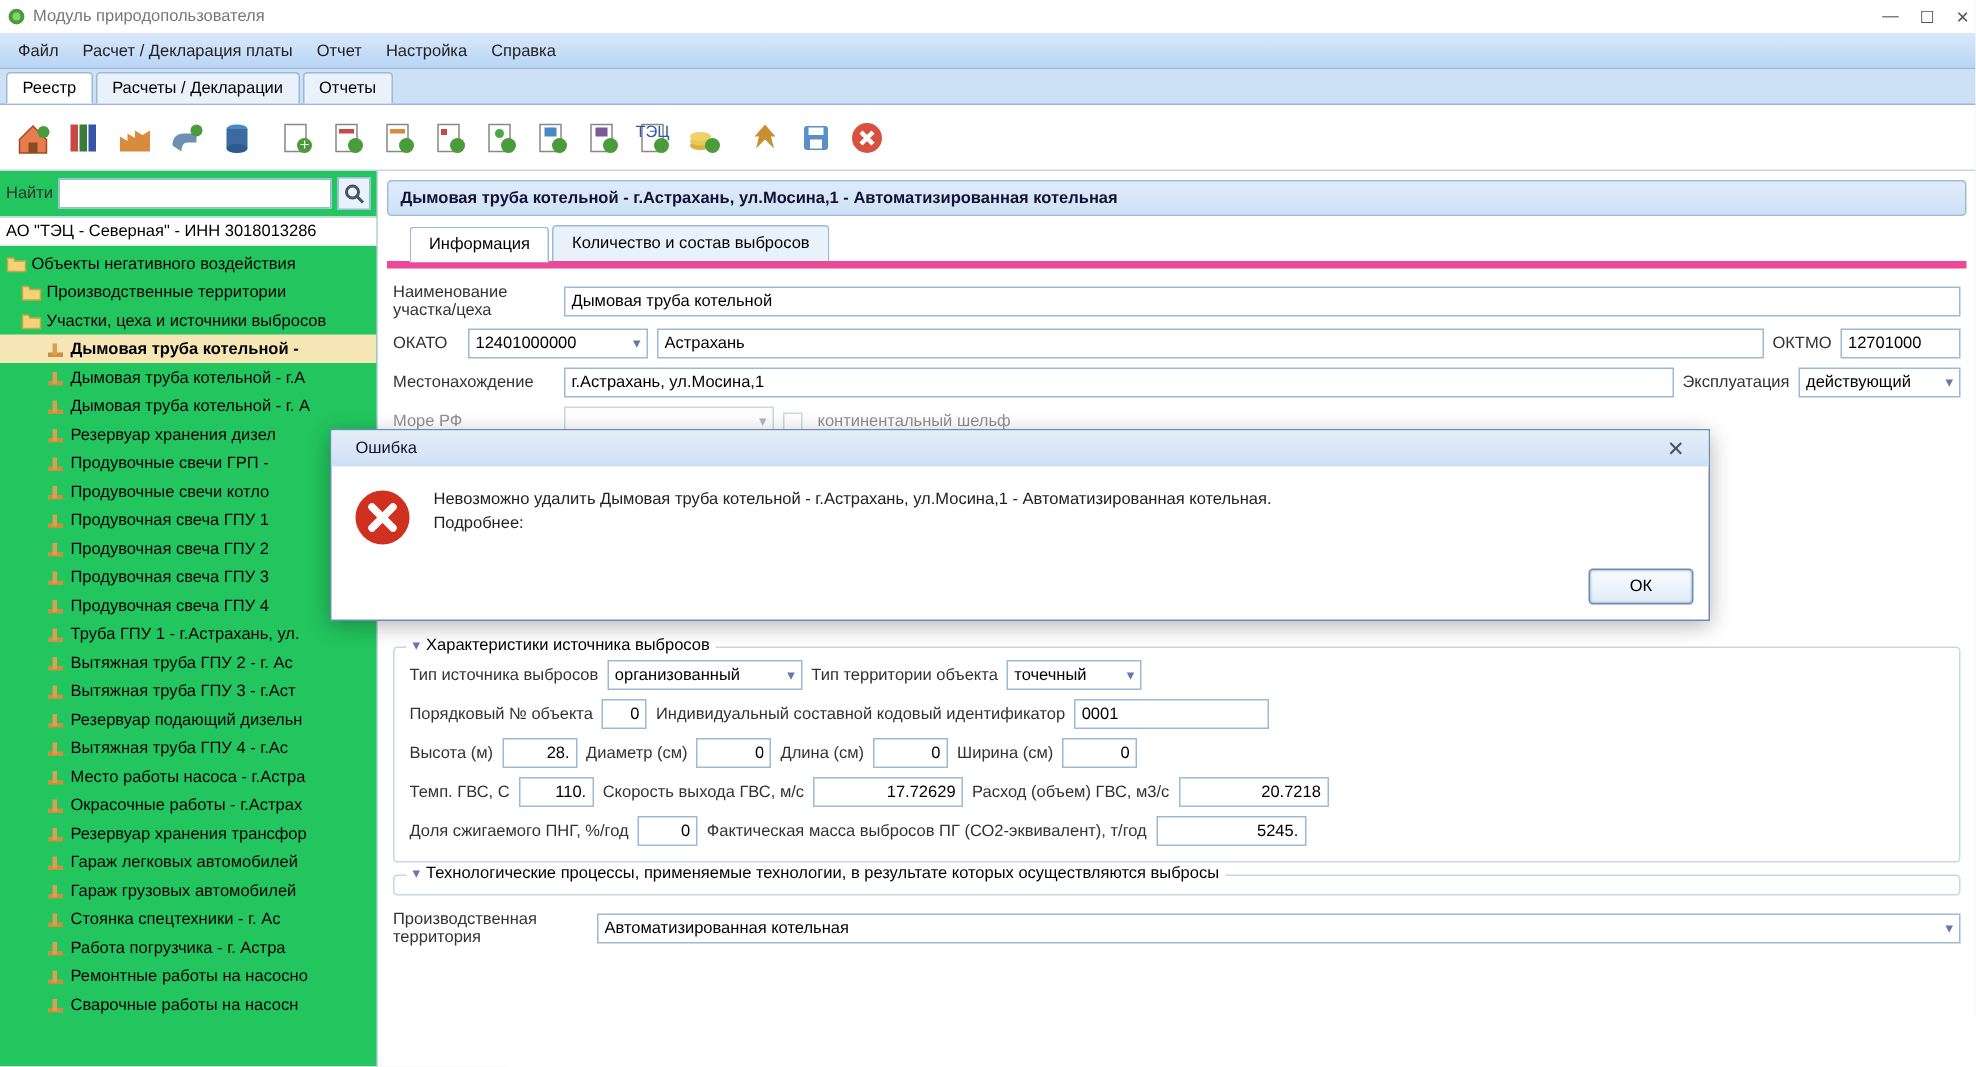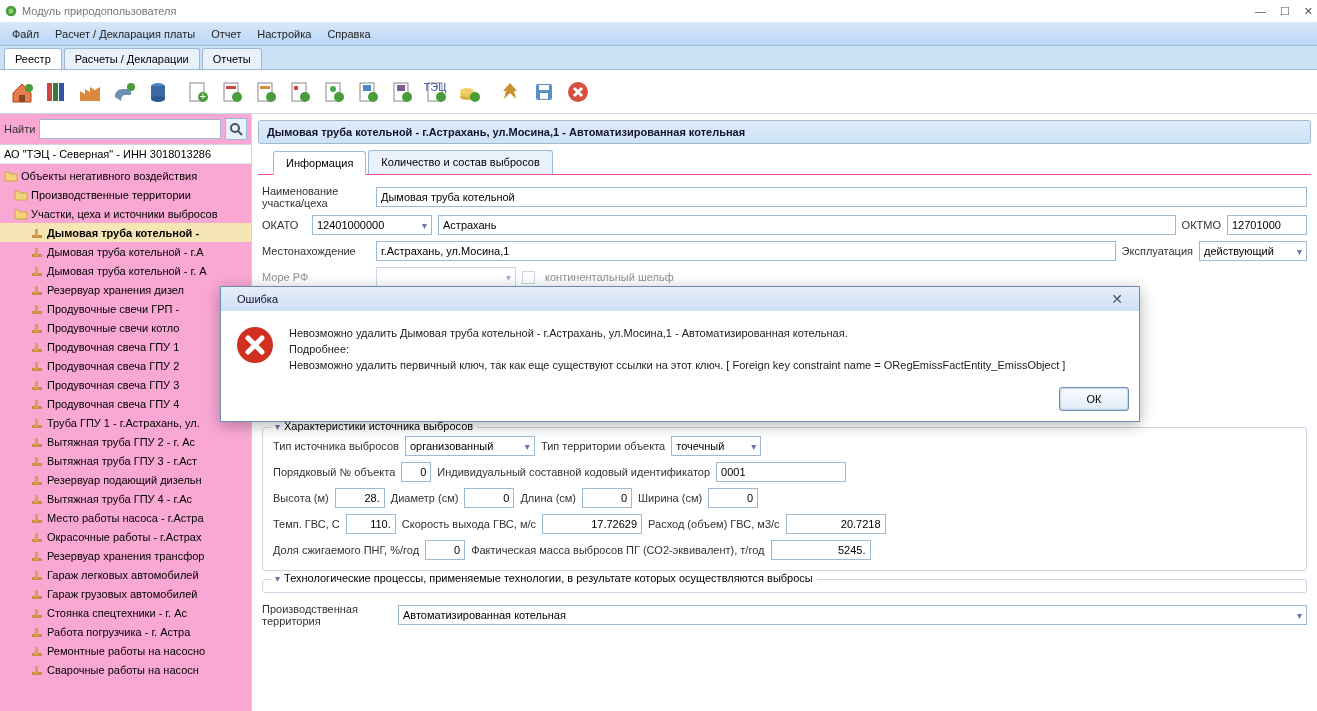--- a/index.html
+++ b/index.html
@@ -10,36 +10,36 @@
 .win-controls span { cursor: default; }
 .menubar { height: 24px; background: linear-gradient(#d9e8fb,#b8d6f5); display: flex; align-items: center; padding: 0 6px; gap: 4px; border-bottom: 1px solid #9cb9d8; }
 .menubar span { padding: 3px 6px; color: #222; }
 .app-tabs { height: 24px; display: flex; align-items: flex-end; padding-left: 4px; background: #cde1f6; border-bottom: 1px solid #9cb9d8;}
 .app-tab { padding: 4px 10px; border: 1px solid #9cb9d8; border-bottom: none; background: #e9f1fb; margin-right: 2px; border-radius: 3px 3px 0 0; }
 .app-tab.active { background: #ffffff; }
 .toolbar { height: 44px; background: #fff; display: flex; align-items: center; padding: 0 6px; gap: 2px; border-bottom: 1px solid #c9d6e6; }
 .tbtn { width: 32px; height: 32px; border: 1px solid transparent; display: flex; align-items: center; justify-content: center; }
 .tsep { width: 4px; }
 .main { display: flex; height: calc(711px - 22px - 24px - 24px - 44px); }
-.left { width: 252px; border-right: 1px solid #c9d6e6; background: #f9a8d4; display: flex; flex-direction: column; }
+.left { width: 252px; border-right: 1px solid #c9d6e6; background: #22c55e; display: flex; flex-direction: column; }
 .findrow { display: flex; align-items: center; padding: 4px; gap: 4px; border-bottom: 1px solid #c9d6e6; }
 .findrow input { flex: 1; height: 20px; border: 1px solid #9cb9d8; padding: 0 3px; }
 .findbtn { width: 22px; height: 22px; border: 1px solid #9cb9d8; background: #e9f1fb; display:flex;align-items:center;justify-content:center;}
 .company { padding: 3px 4px; border-bottom: 1px solid #e0e6ee; white-space: nowrap; overflow: hidden; background:#fff;}
 .tree { flex: 1; overflow: hidden; padding: 2px 0; }
 .trow { display: flex; align-items: center; height: 19px; white-space: nowrap; overflow: hidden; padding-left: 4px; }
 .trow .ticon { width: 14px; height: 14px; margin-right: 3px; flex-shrink: 0; }
 .trow.lvl1 { padding-left: 14px; }
 .trow.lvl3 { padding-left: 30px; }
 .trow.sel { background: #f7e6b5; }
 .trow.sel .label { font-weight: bold; }
 .folder-icon { fill:#f3d37a; stroke:#c8a63f; }
 .right { flex: 1; background: #fff; padding: 6px; overflow: hidden; }
 .header-bar { background: linear-gradient(#e0ecfa,#cde1f6); border: 1px solid #9cb9d8; padding: 5px 8px; font-weight: bold; color: #113; border-radius: 3px; margin-bottom: 6px; white-space:nowrap; overflow:hidden;}
-.inner-tabs { display: flex; border-bottom: 1px solid #ec4899; margin-bottom: 8px; padding-left: 15px; }
+.inner-tabs { display: flex; border-bottom: 5px solid #ec4899; margin-bottom: 8px; padding-left: 15px; }
 .inner-tab { padding: 5px 12px; border: 1px solid #9cb9d8; border-bottom: none; background: #e9f1fb; margin-right: 2px; border-radius: 3px 3px 0 0; }
 .inner-tab.active { background: #fff; border-bottom: 1px solid #fff; position: relative; top: 1px; }
 .form { padding: 2px 4px; }
 .frow { display: flex; align-items: center; margin-bottom: 6px; gap: 6px; }
 .flabel { color: #333; }
 .finput { height: 20px; border: 1px solid #9cb9d8; padding: 0 4px; background: #fff; }
 .fselect { height: 20px; border: 1px solid #9cb9d8; background: #fff; padding: 0 18px 0 4px; position: relative; display:inline-flex; align-items:center;}
 .fselect::after { content: "▾"; position: absolute; right: 4px; color: #67a; font-size: 10px; }
 .fieldset { border: 1px solid #c9d6e6; border-radius: 3px; padding: 8px 10px 4px; margin-top: 8px; position: relative; }
 .fieldset .legend { position: absolute; top: -8px; left: 8px; background: #fff; padding: 0 4px; display:flex; align-items:center; gap:4px;}
@@ -523,19 +523,18 @@
     <span class="close">✕</span>
   </div>
   <div class="dbody">
     <svg class="err-icon" viewBox="0 0 40 40">
       <circle cx="20" cy="20" r="18" fill="#d03020"></circle>
       <path d="M13 13 L27 27 M27 13 L13 27" stroke="#fff" stroke-width="5" stroke-linecap="round"></path>
     </svg>
     <div class="dtext">
       <div>Невозможно удалить Дымовая труба котельной  - г.Астрахань, ул.Мосина,1 - Автоматизированная котельная.</div>
       <div>Подробнее:</div>
-      <div>Невозможно удалить первичный ключ, так как еще существуют ссылки на этот ключ. [ Foreign key constraint name = ORegEmissFactEntity_EmissObject ]</div>
     </div>
   </div>
   <div class="dbtns">
     <button class="okbtn">ОК</button>
   </div>
 </div>
 
 </body></html>

